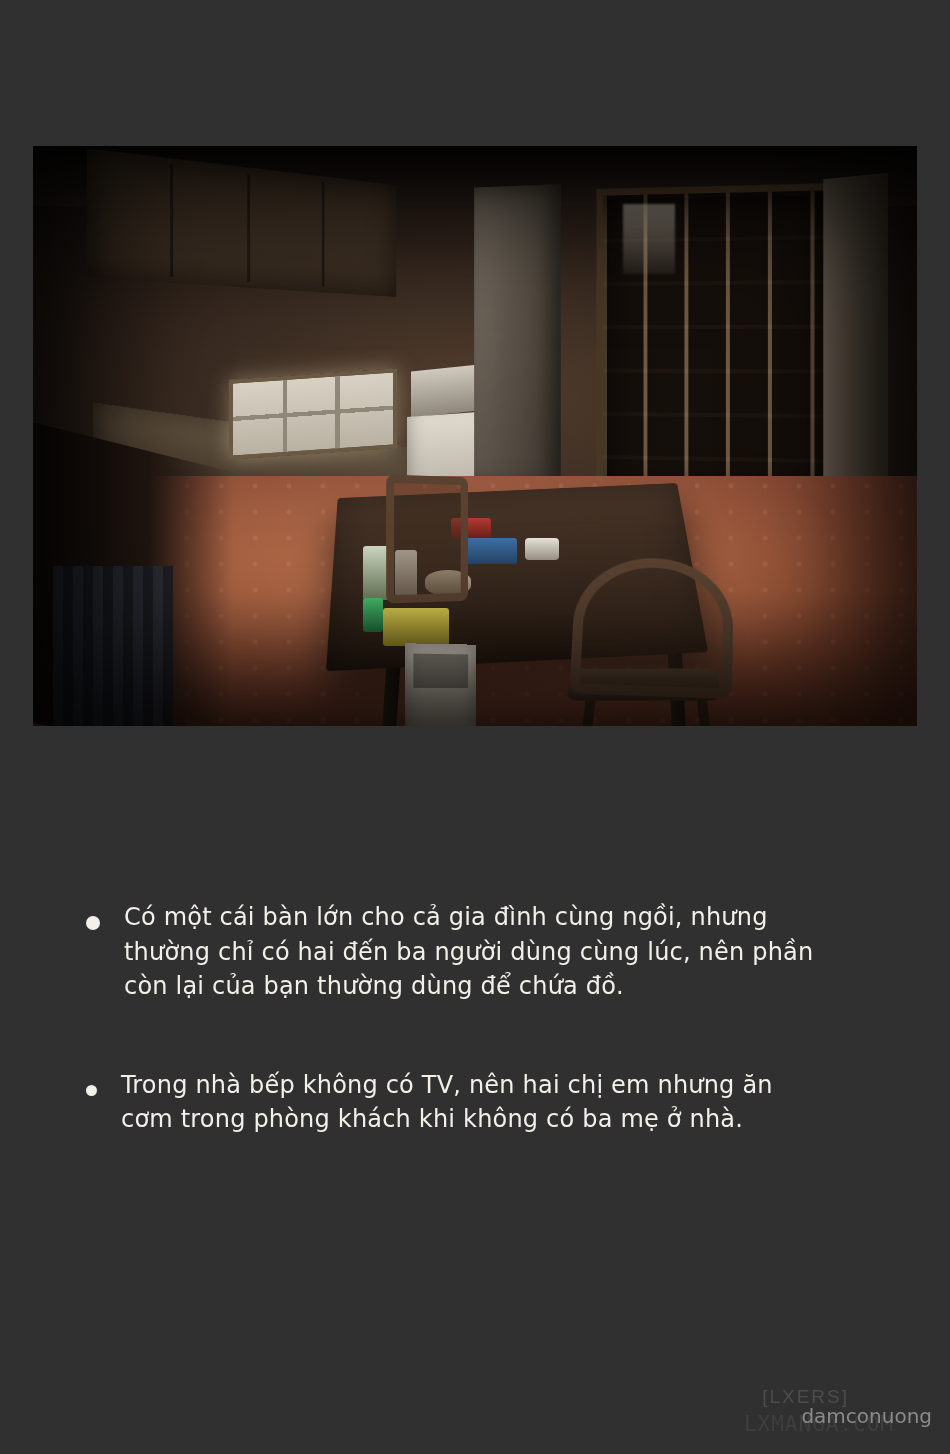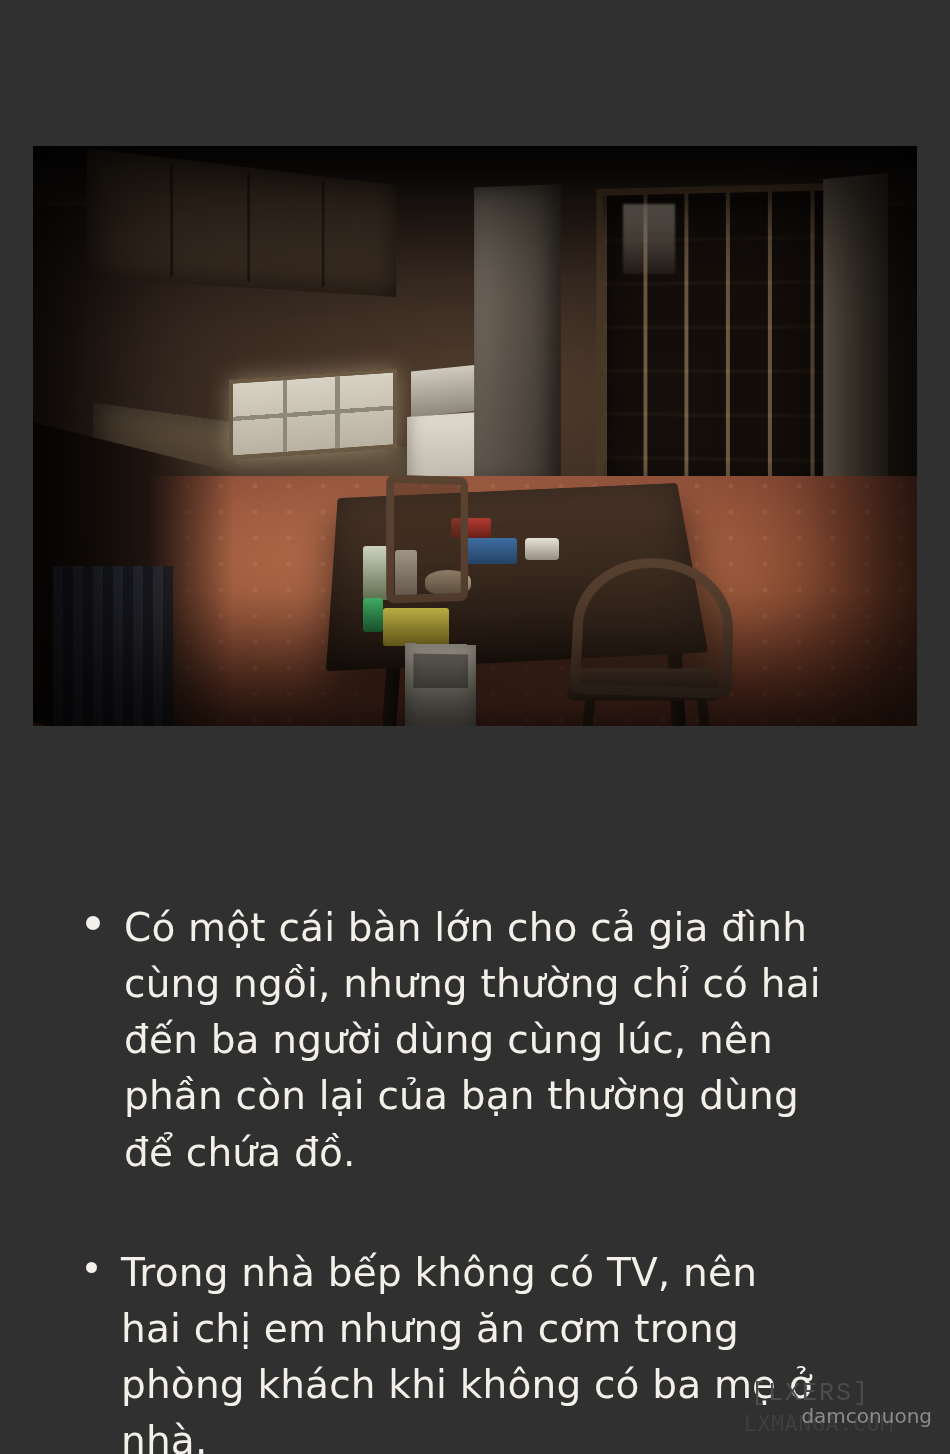--- a/index.html
+++ b/index.html
@@ -257,33 +257,33 @@
   }
   .dot {
     flex: 0 0 auto;
     width: 14px; height: 14px;
     border-radius: 50%;
     background: #f3f0eb;
     margin: 16px 24px 0 8px;
   }
   .bullet.small .dot { width: 11px; height: 11px; margin-top: 17px; }
   .btext {
-    font-size: 39px;
+    font-size: 24px;
     line-height: 1.44;
     color: #f3f0ea;
     letter-spacing: .2px;
     max-width: 700px;
   }
 
   
   .wm-lxers {
     position: absolute;
-    right: 80px; bottom: 46px;
-    font-family: Liberation Mono, monospace;
-    font-size: 25px;
+    right: 101px; bottom: 46px;
+    font-family: Liberation Sans, sans-serif;
+    font-size: 19px;
     color: #4c4c4c;
     letter-spacing: 2px;
   }
   .wm-lxmanga {
     position: absolute;
     right: 56px; bottom: 18px;
     font-family: "DejaVu Sans Mono", monospace;
     font-size: 21px;
     color: #3f3f3f;
     letter-spacing: 1px;

